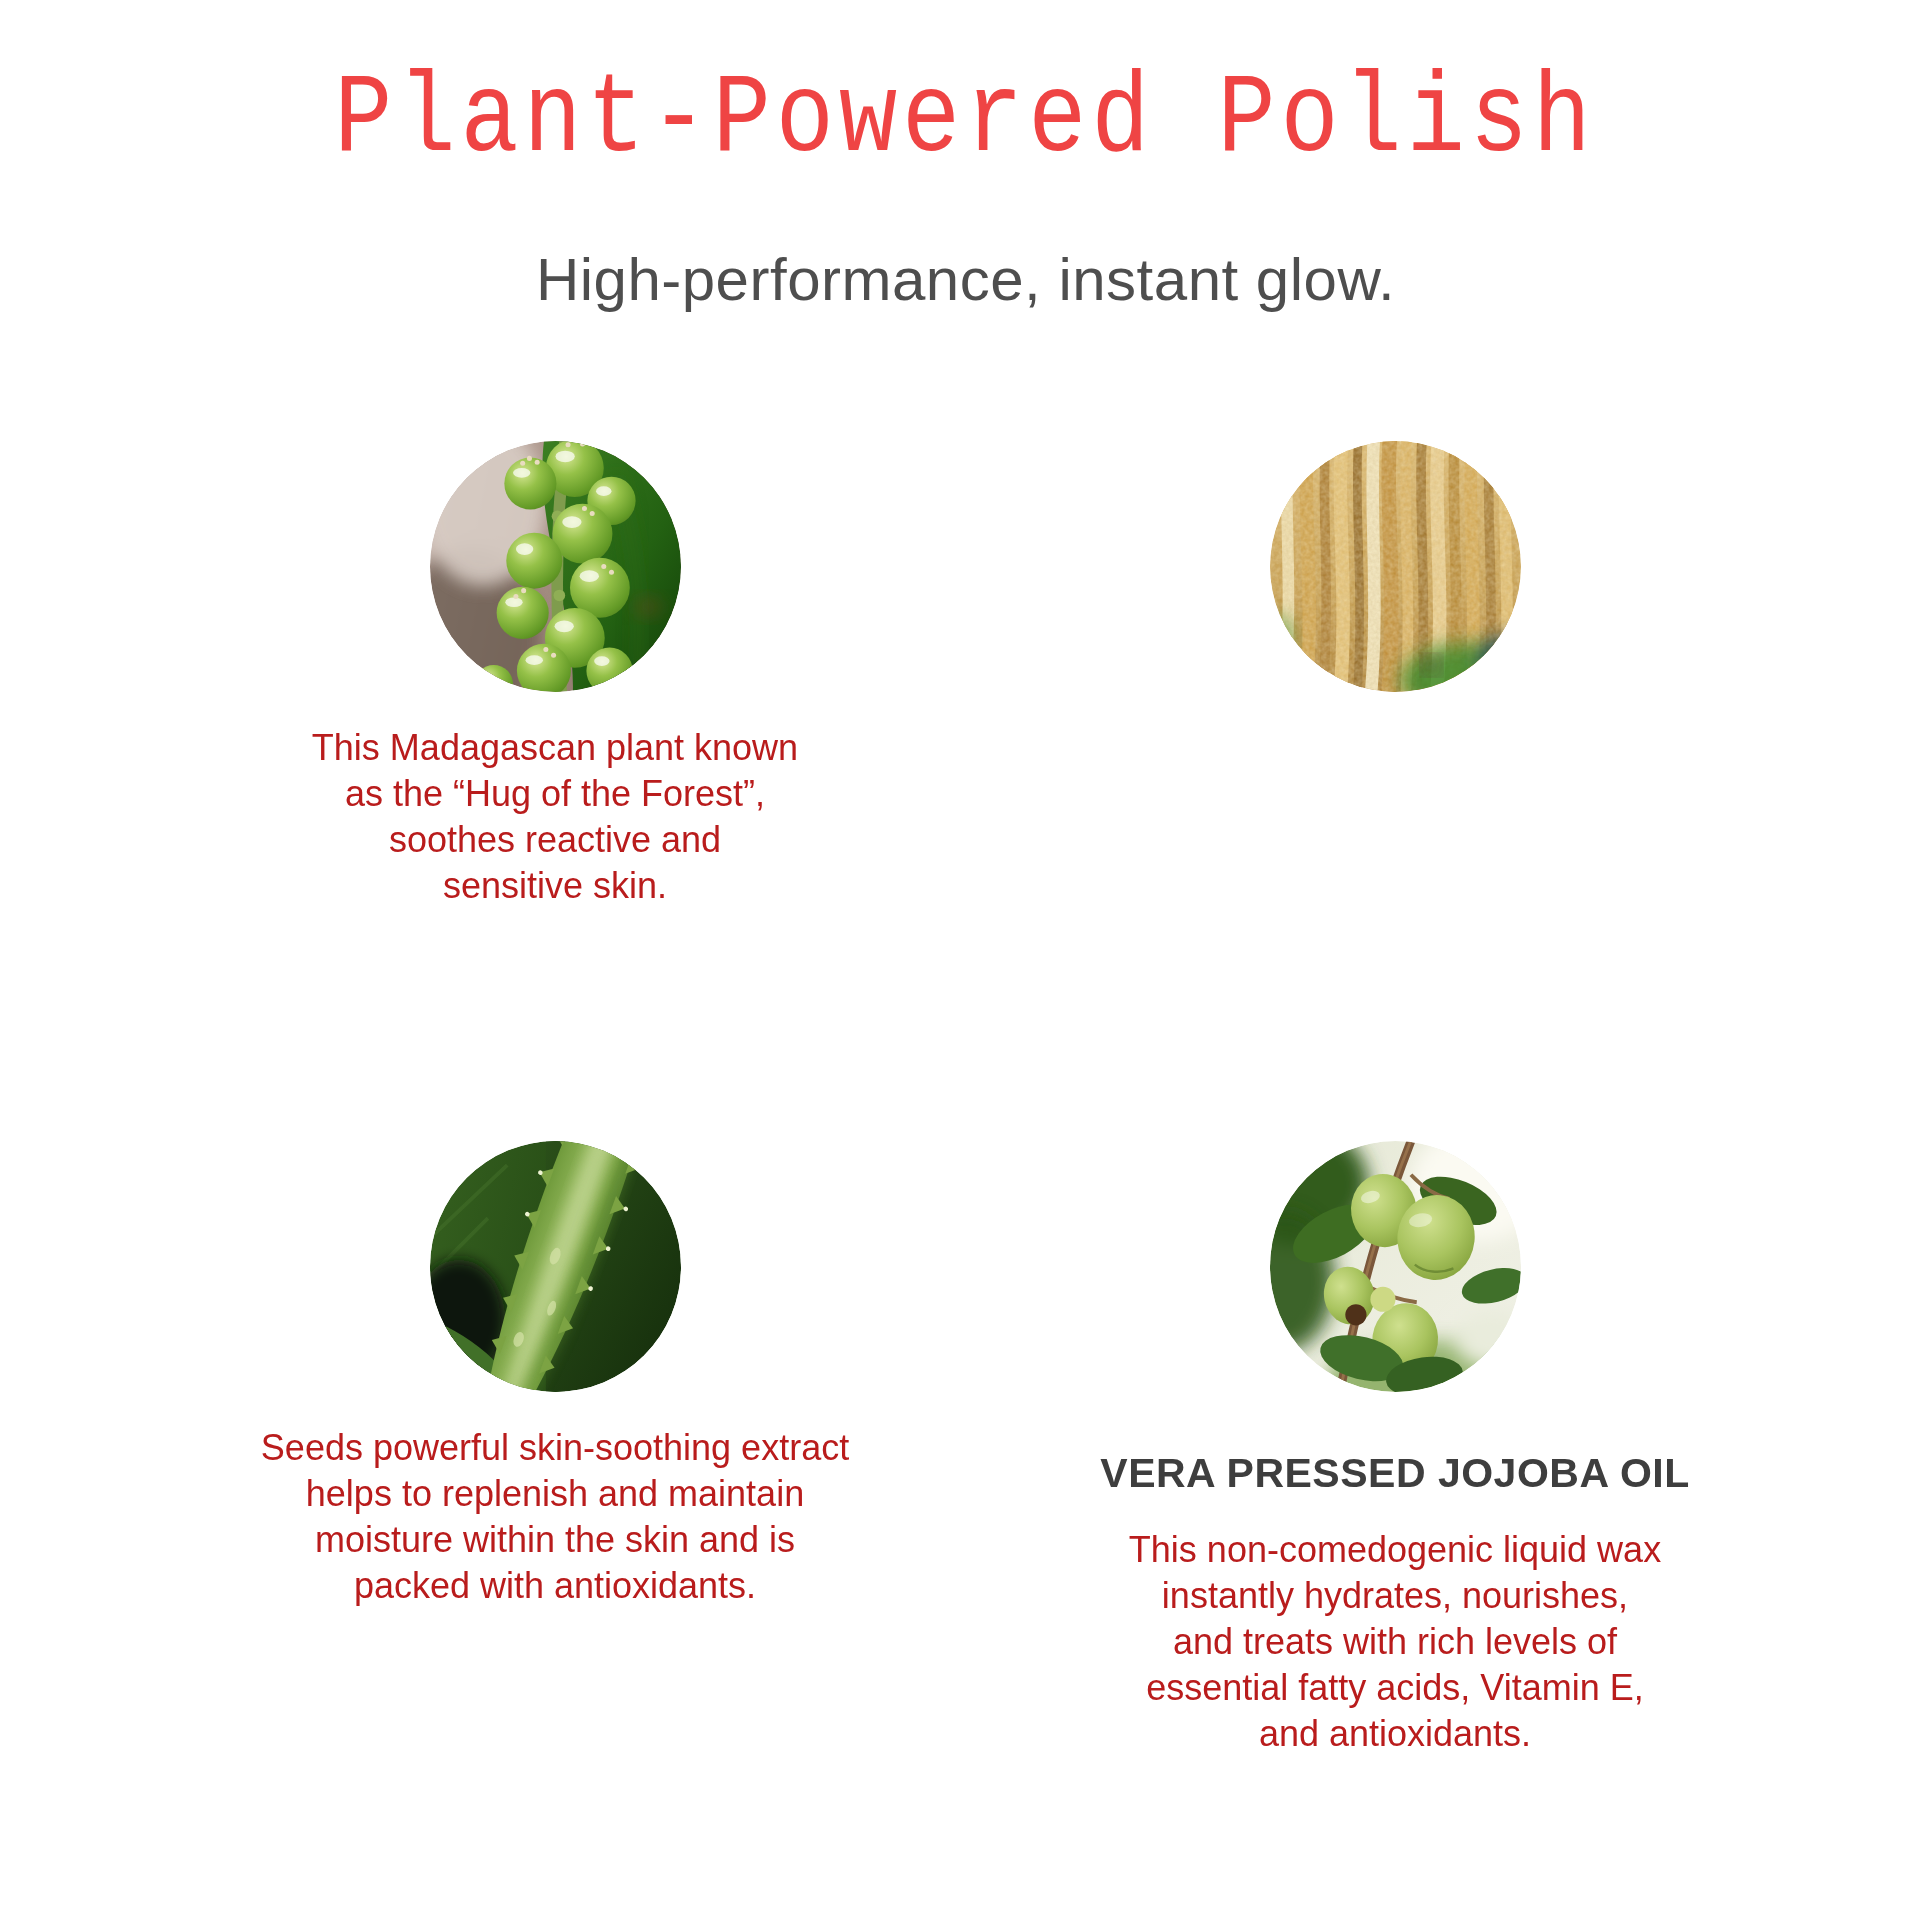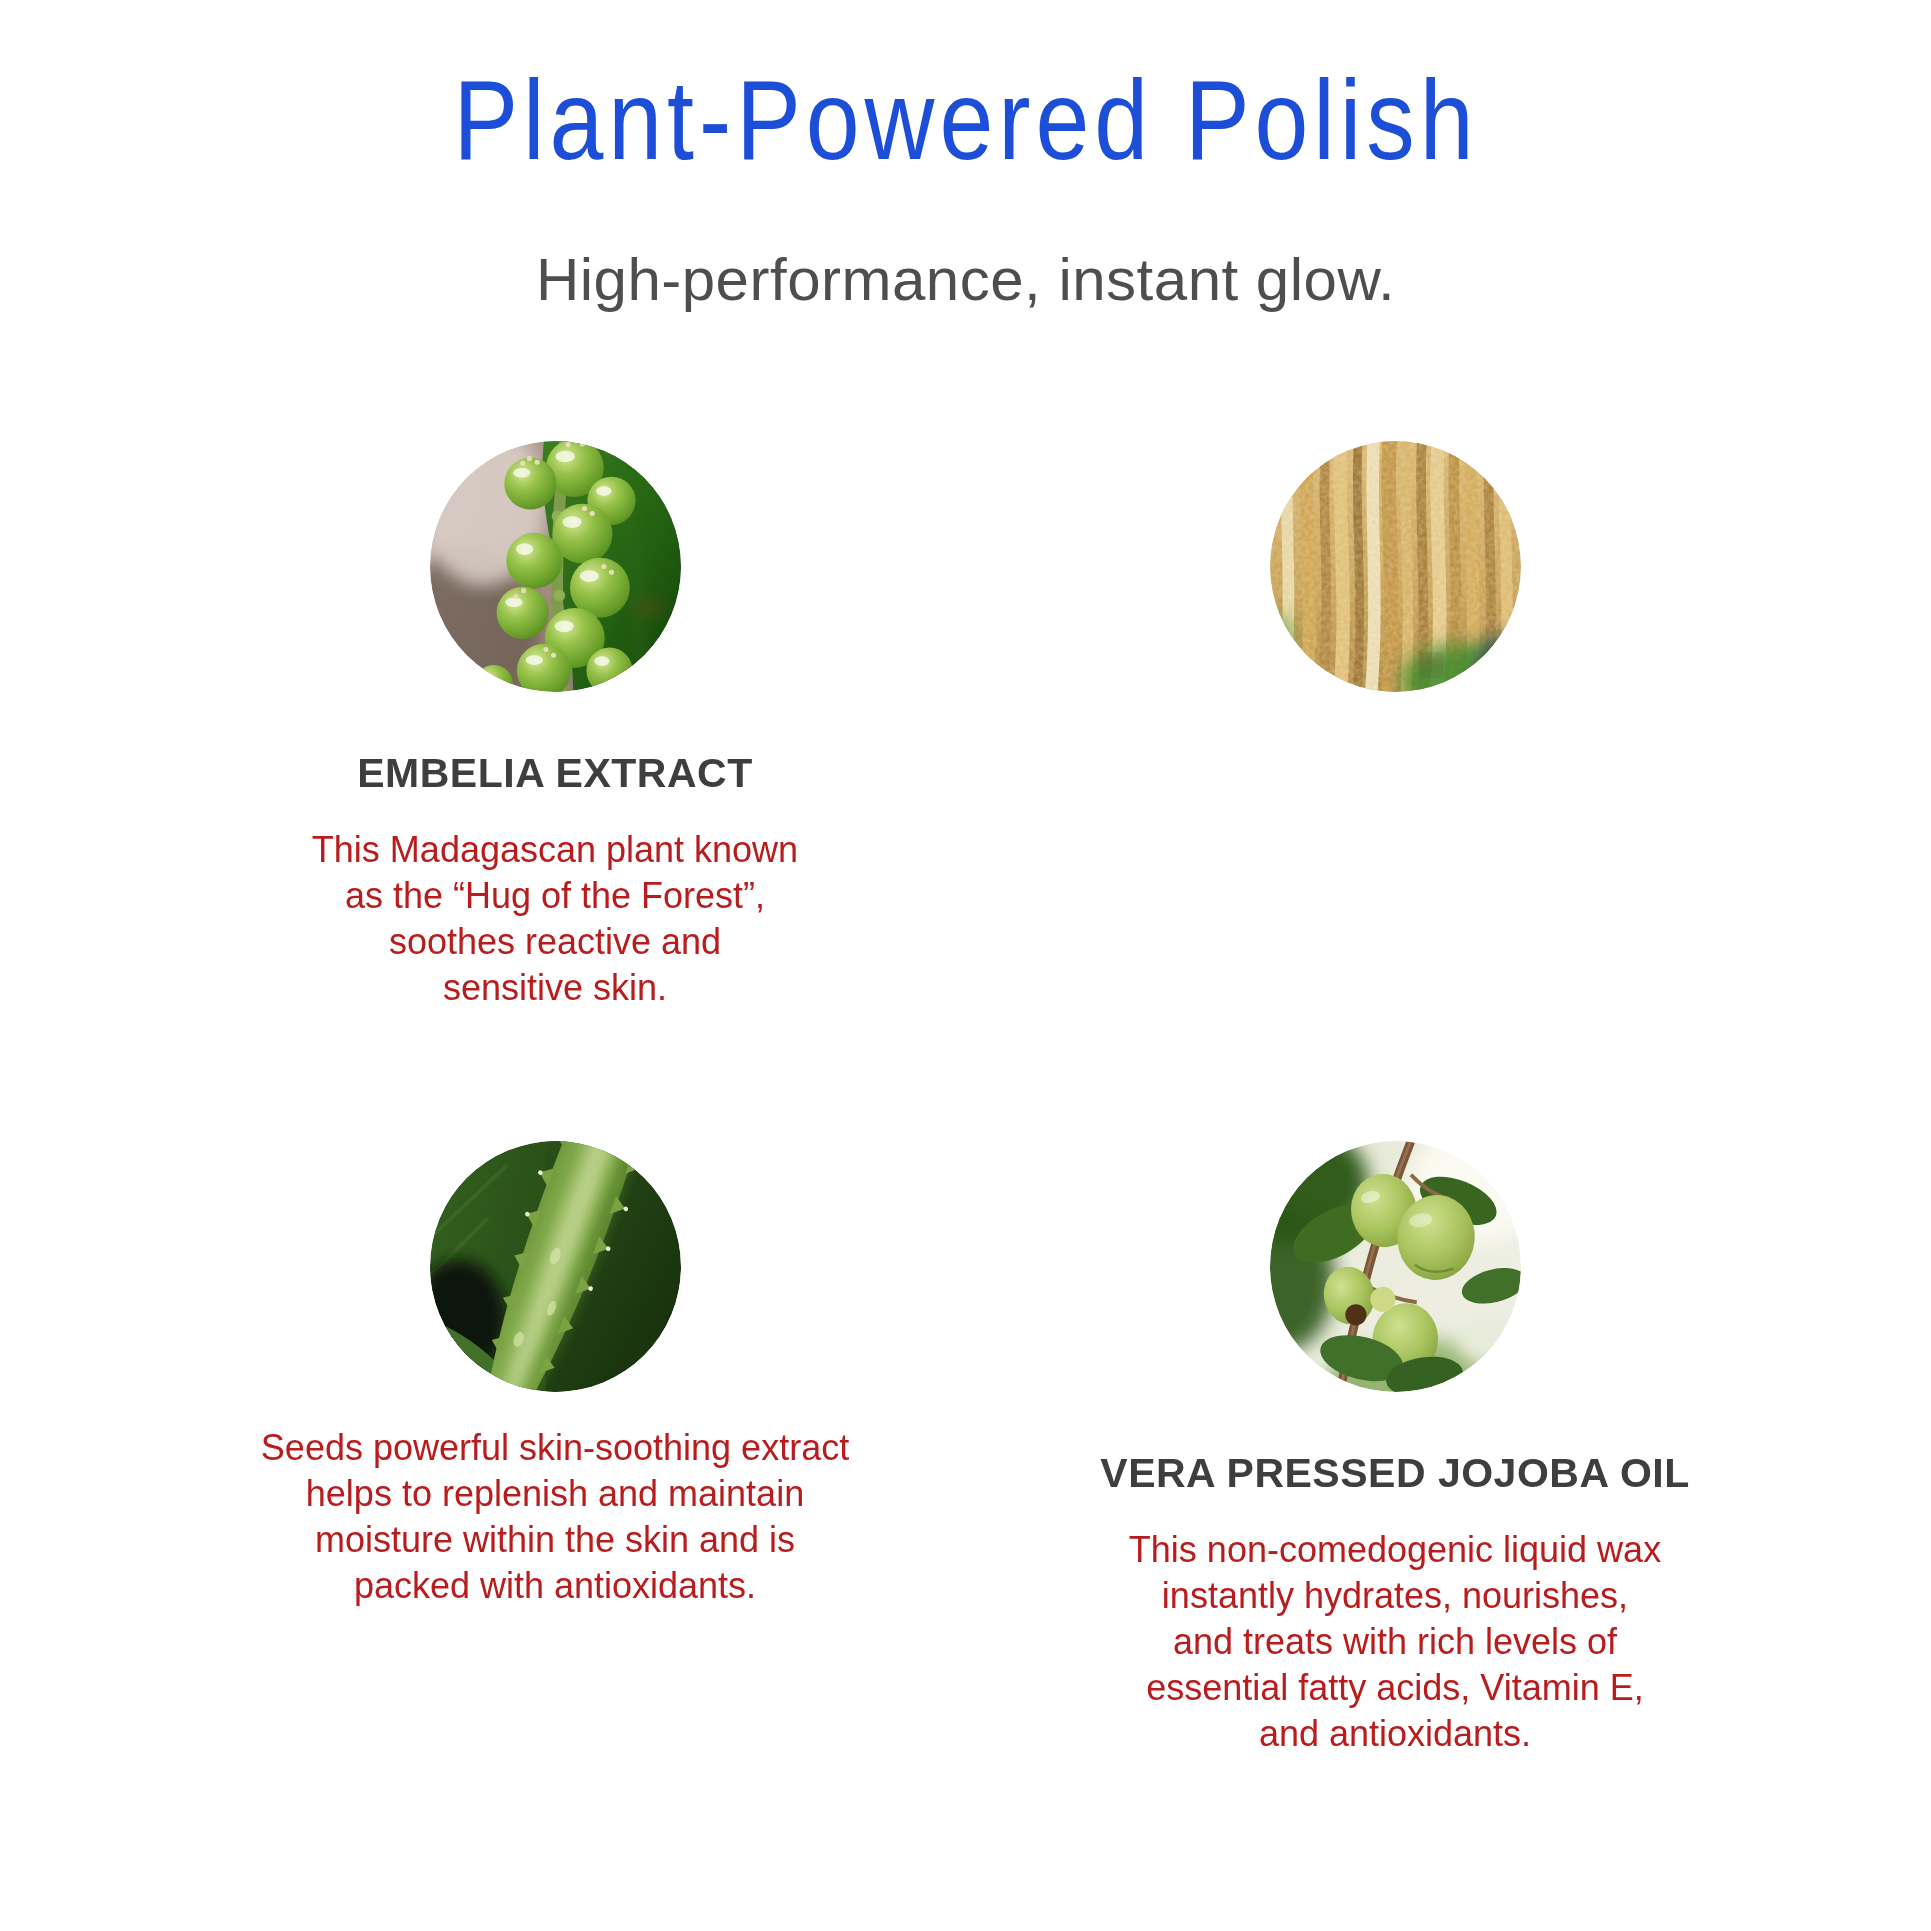--- a/index.html
+++ b/index.html
@@ -1,20 +1,20 @@
 <!DOCTYPE html>
 <html><head>
 <meta charset="utf-8">
 <style>
   html,body{margin:0;padding:0;background:#ffffff;}
   .canvas{position:relative;width:1931px;height:1931px;background:#ffffff;overflow:hidden;
           font-family:"Liberation Sans","DejaVu Sans",sans-serif;}
   .header{text-align:center;padding-top:63px;}
-  .title{font-family:Liberation Sans, sans-serif;font-size:114px;line-height:1;
-         color:#1d4ed8;white-space:nowrap;}
+  .title{font-family:Liberation Mono, monospace;font-size:114px;line-height:1;
+         color:#ef4444;white-space:nowrap;}
   .title-inner{display:inline-block;transform:scaleX(0.85);transform-origin:center;letter-spacing:5.8px;}
   .subtitle{margin-top:68px;font-size:60px;line-height:1.15;color:#4e4e4e;letter-spacing:0.5px;}
   .grid{display:grid;grid-template-columns:1fr 1fr;grid-template-rows:700px auto;
         padding:0 116px 0 135px;margin-top:127px;}
   .cell{display:flex;flex-direction:column;align-items:center;text-align:center;}
   .circle{width:251px;height:251px;border-radius:50%;overflow:hidden;flex:0 0 auto;}
   .circle svg{display:block;}
   .cell h2{margin:61px 0 0;font-size:41px;line-height:1;font-weight:700;color:#3e3e3e;
            letter-spacing:0.5px;}
   .cell p{margin:33px 0 0;font-size:36px;line-height:46px;color:#b91c1c;white-space:pre-line;}
@@ -103,21 +103,20 @@
               <circle cx="97" cy="155" r="2.6"></circle>
                 <circle cx="89" cy="161" r="2.6"></circle>
               <circle cx="120" cy="216" r="2.6"></circle>
                 <circle cx="128" cy="222" r="2.6"></circle>
               <circle cx="160" cy="70" r="2.6"></circle>
                 <circle cx="168" cy="75" r="2.6"></circle>
             </g>
           </g>
         </svg>
       </div>
-      <h2>EMBELIA EXTRACT</h2>
       <p>This Madagascan plant known
 as the “Hug of the Forest”,
 soothes reactive and
 sensitive skin.</p>
     </section>
 
     <section class="cell">
       <div class="circle">
         <svg viewBox="0 0 260 260" width="251" height="251" role="img" aria-label="dried-golden-catkins-photo">
           <defs>

